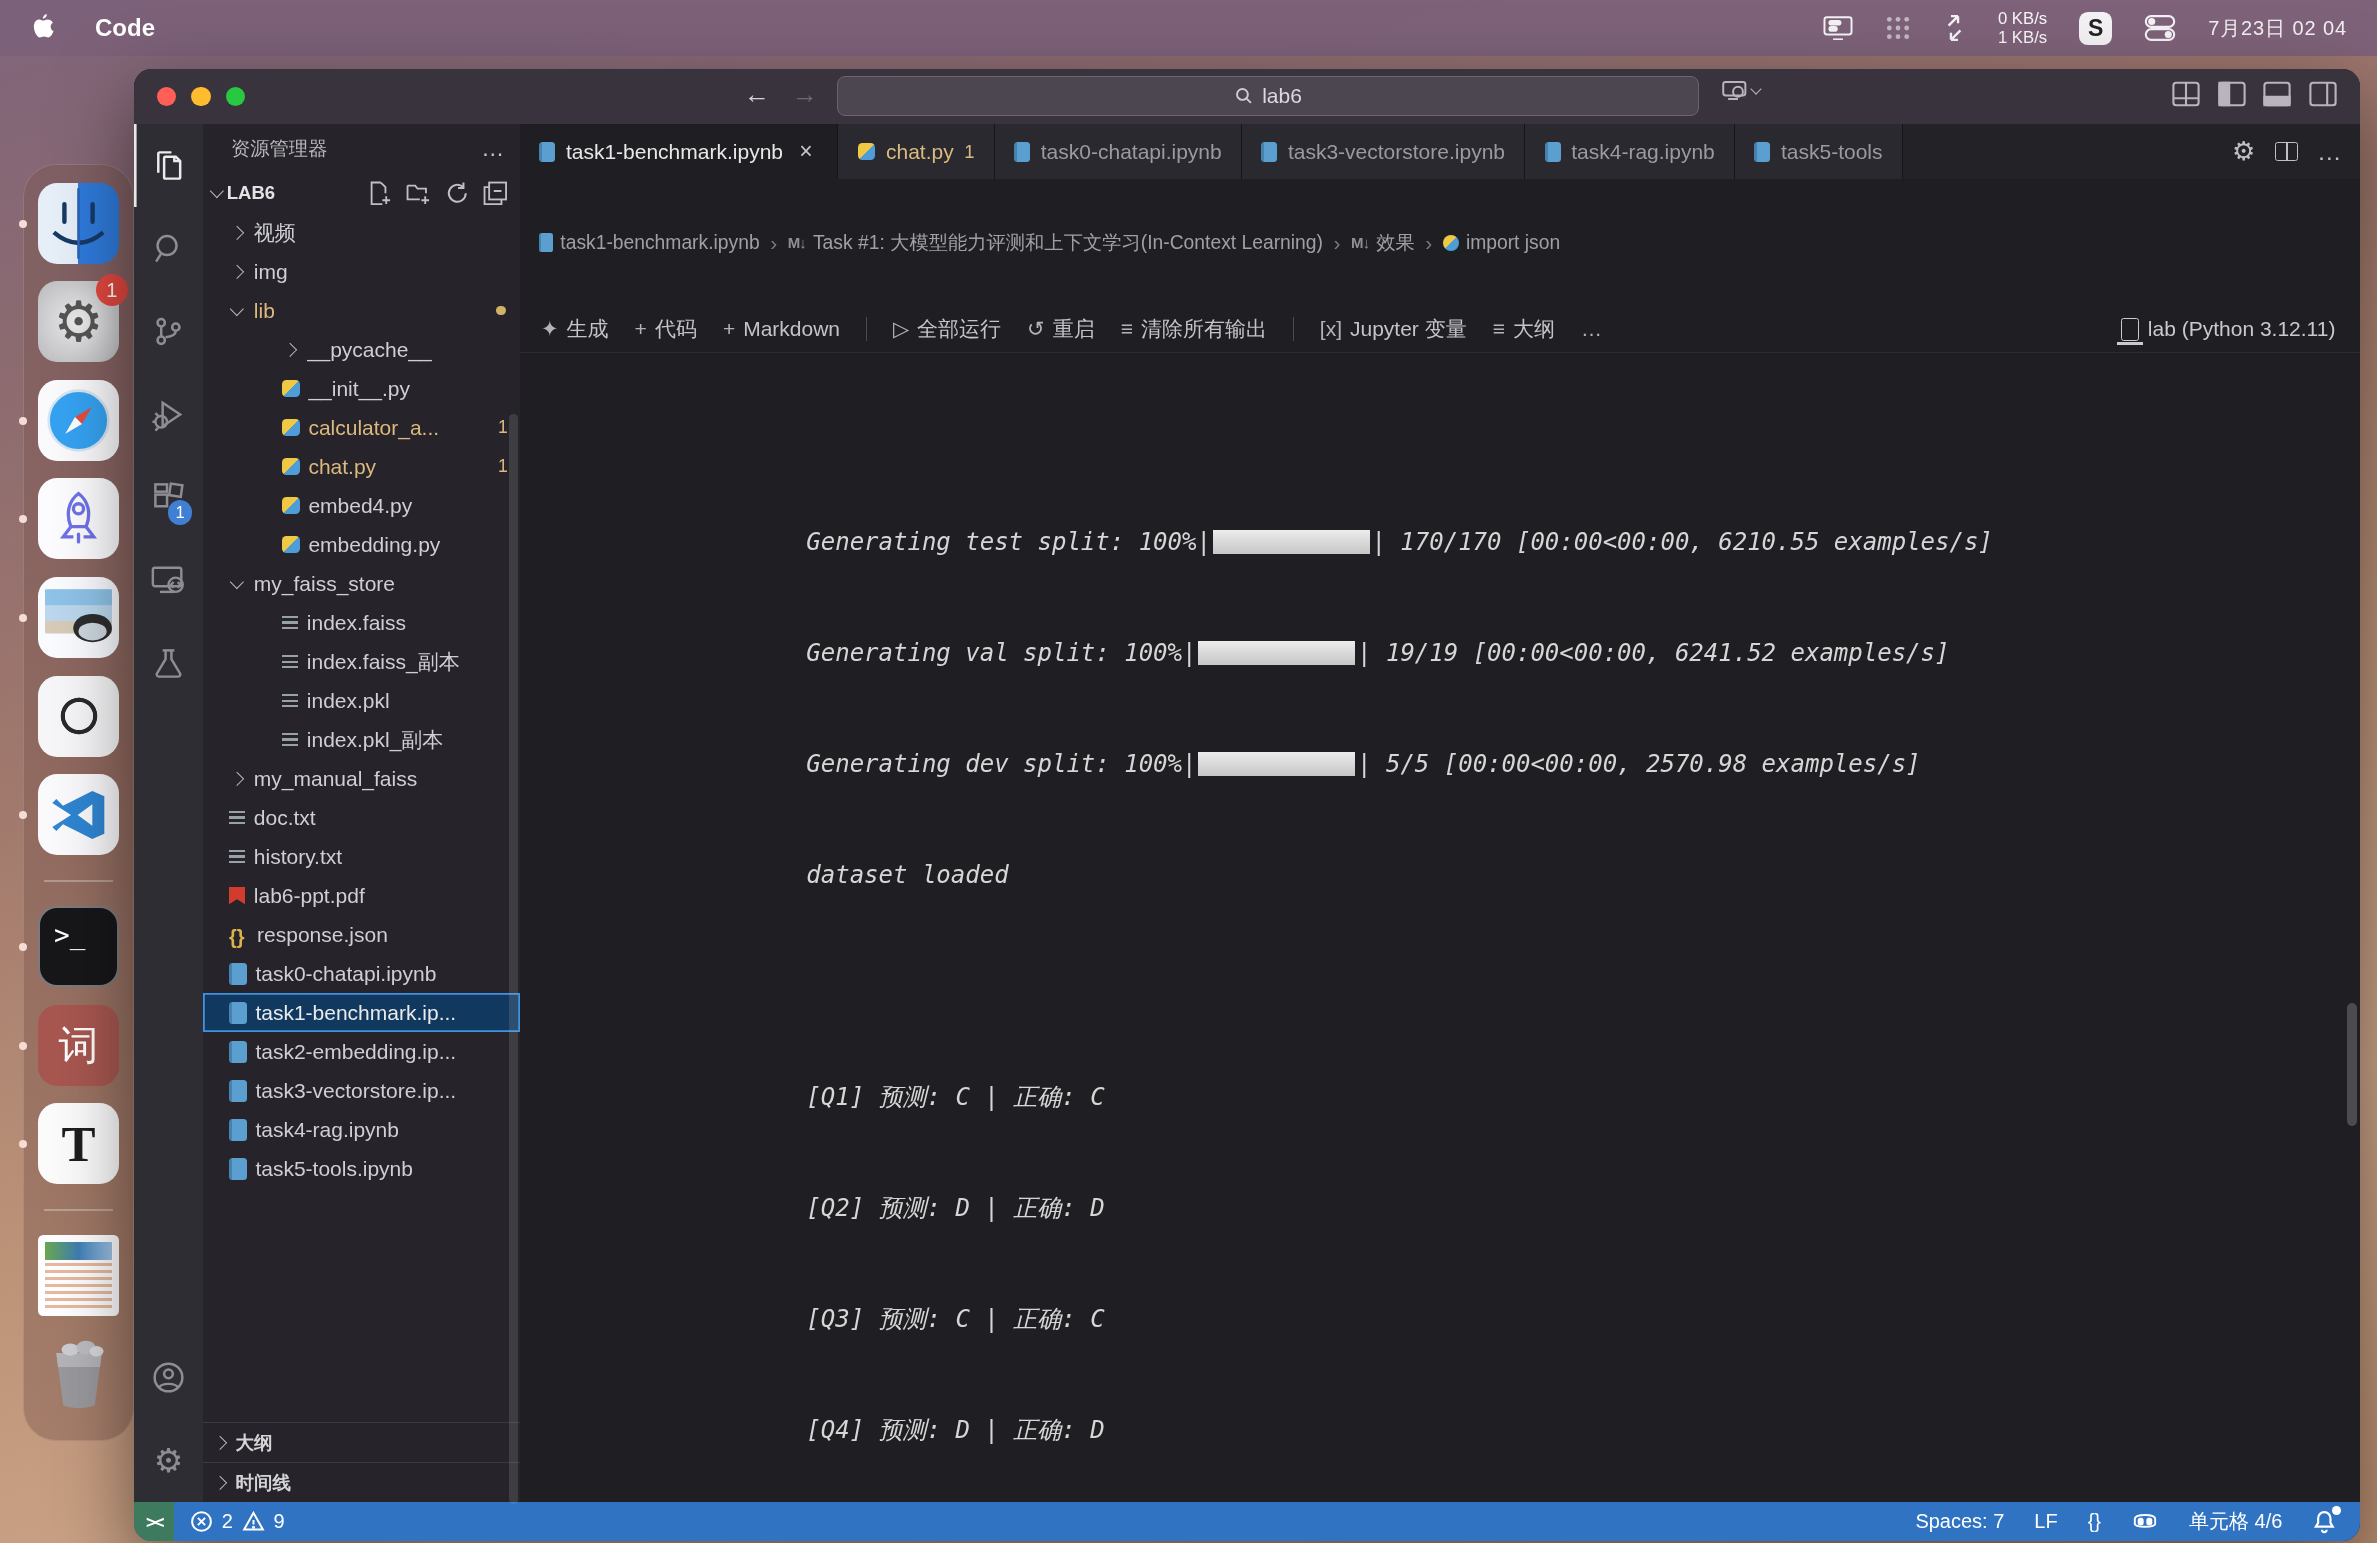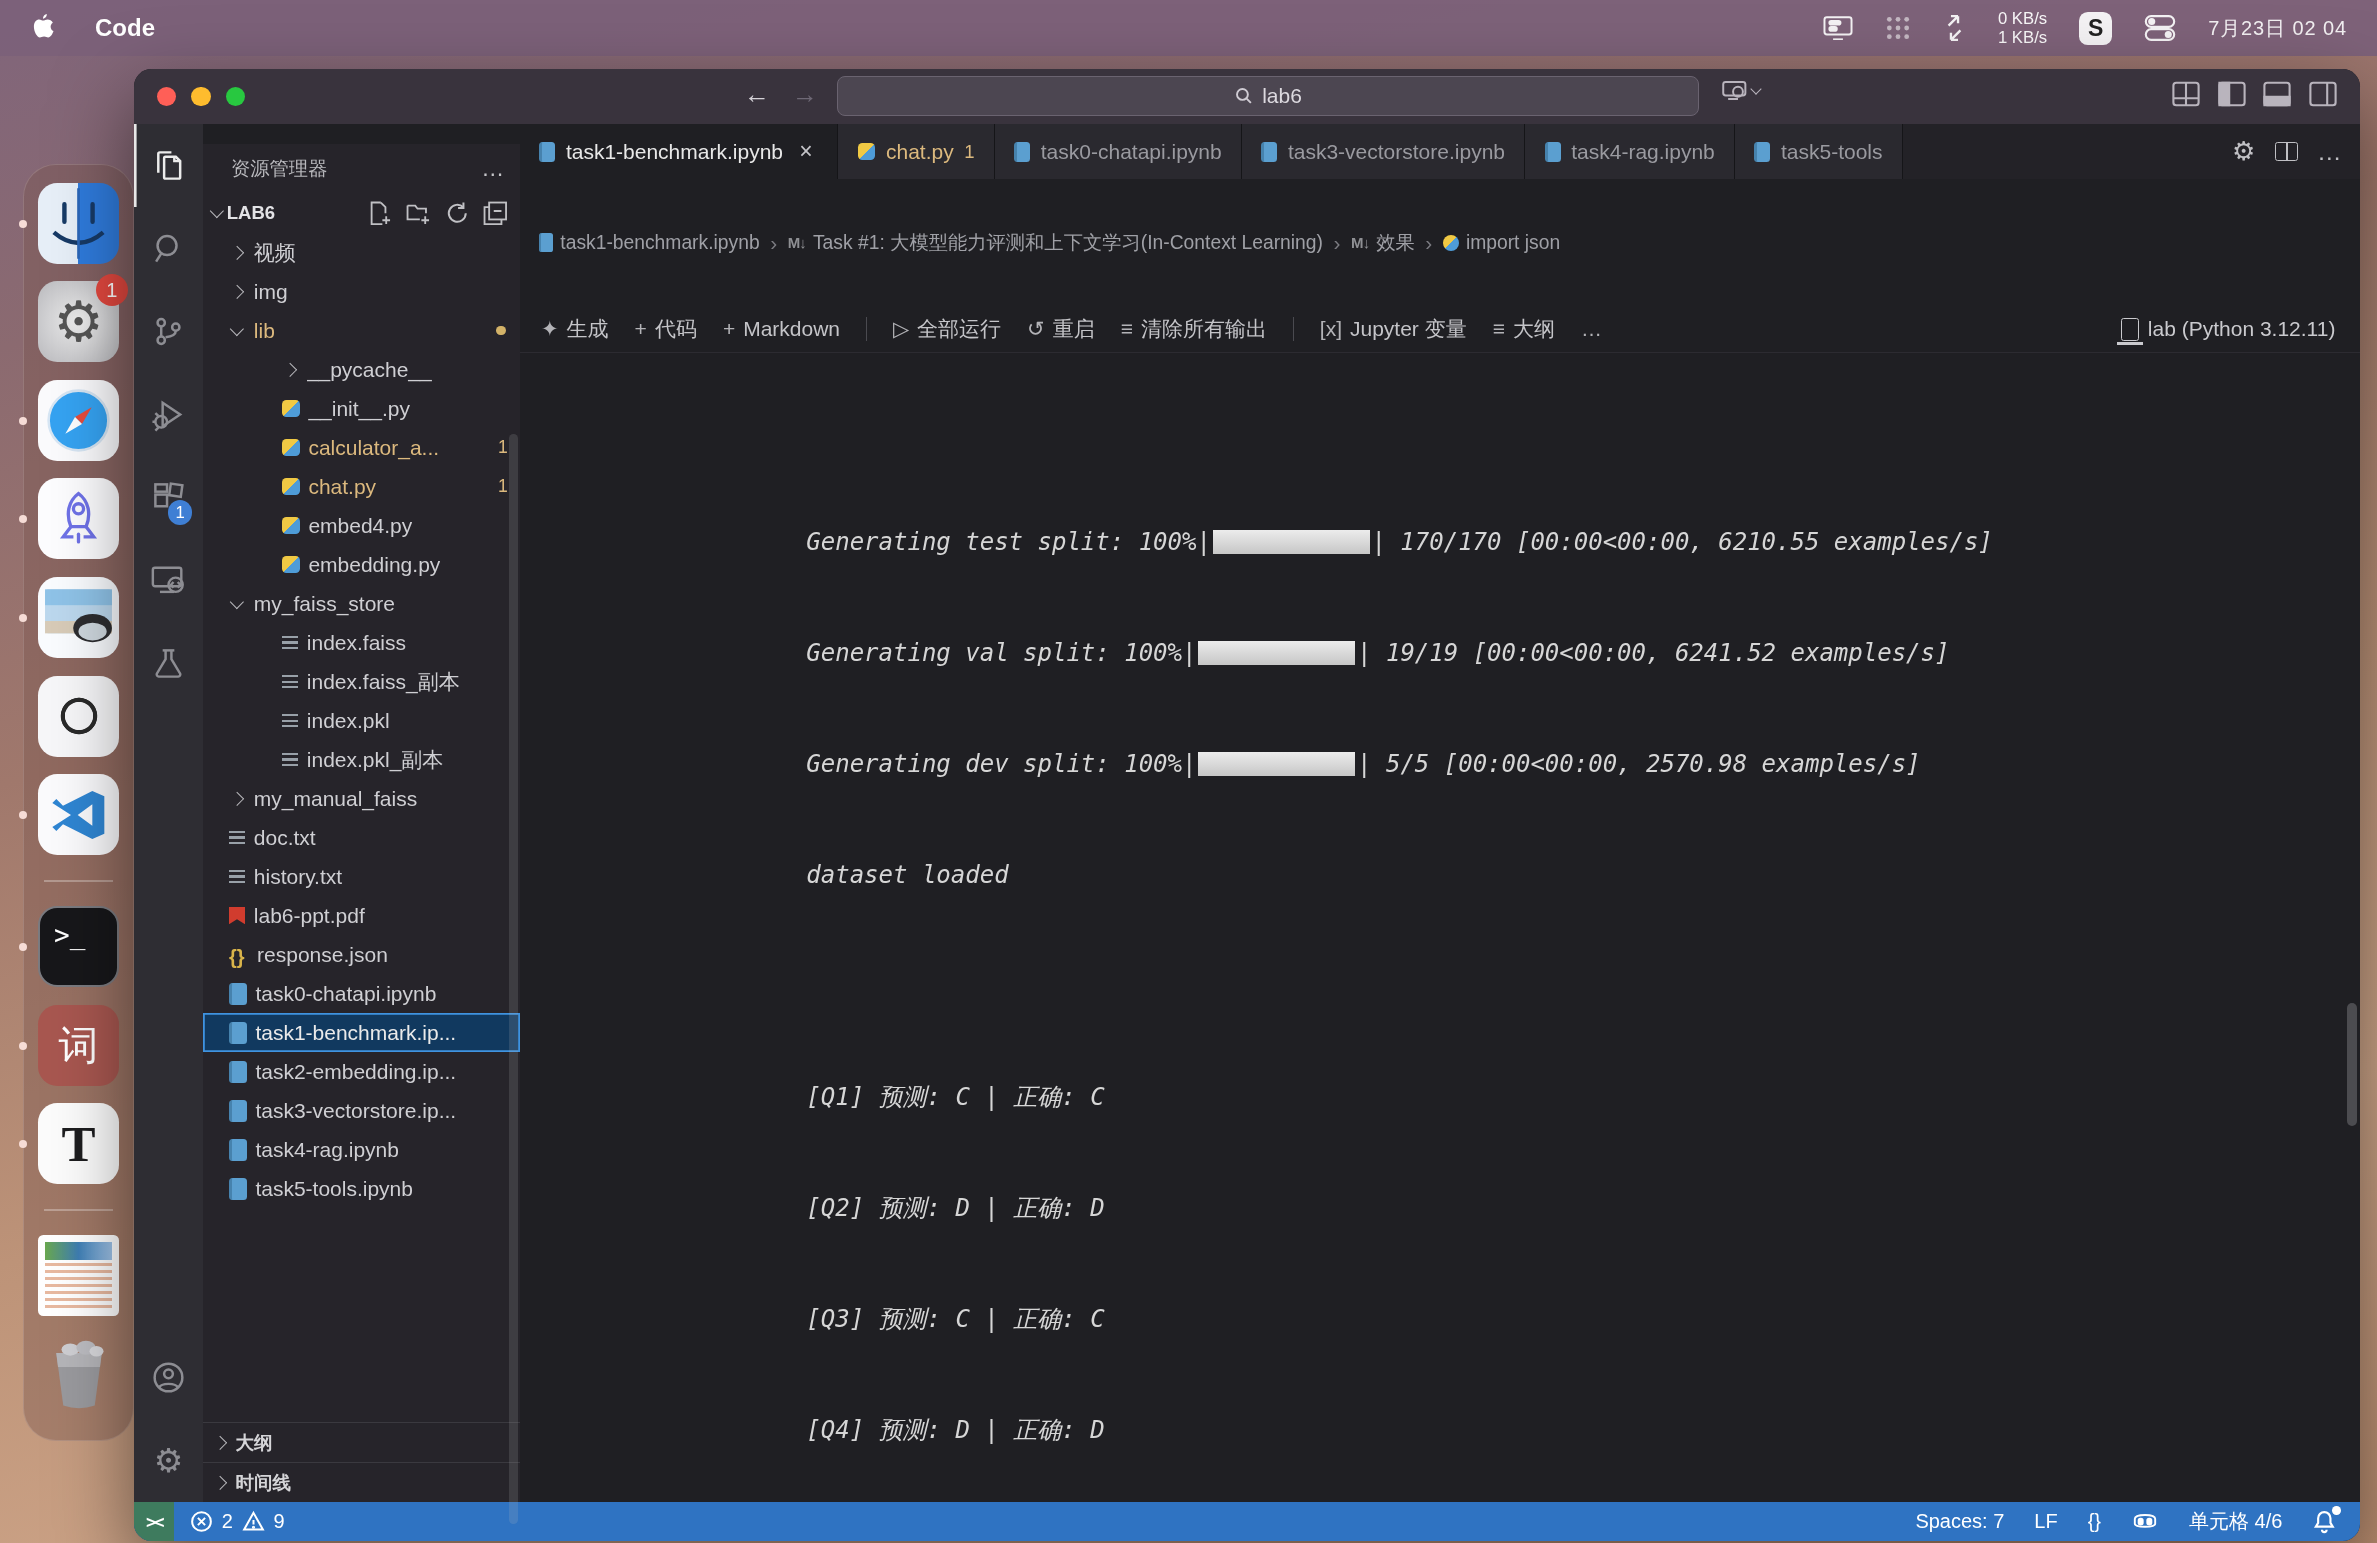--- a/index.html
+++ b/index.html
@@ -64,21 +64,21 @@
   
   .main{flex:1;display:flex;min-height:0;}
   .activitybar{width:69px;background:#2e2d33;display:flex;flex-direction:column;align-items:center;flex:0 0 auto;}
   .abtn{width:69px;height:83px;display:flex;align-items:center;justify-content:center;color:#8d8d93;position:relative;}
   .abtn.active{color:#ececec;box-shadow:inset 2.6px 0 0 #e8e8e8;}
   .abtn .nbadge{position:absolute;right:10.6px;bottom:14px;min-width:24.6px;height:24.6px;border-radius:12.3px;background:#3f7fd4;
     color:#fff;font-size:16.7px;display:flex;align-items:center;justify-content:center;padding:0 5.3px;}
   .abtn.gearbtn{font-size:33px;}
   .ab-spacer{margin-top:auto;}
   
-  .sidebar{width:317px;background:#26242a;flex:0 0 auto;position:relative;display:flex;flex-direction:column;font-size:21px;margin-top:20px;}
+  .sidebar{width:317px;background:#26242a;flex:0 0 auto;position:relative;display:flex;flex-direction:column;font-size:21px;}
   .sb-header{height:49px;display:flex;align-items:center;padding:0 14px 0 28px;color:#b9b9bd;font-size:19.3px;flex:0 0 auto;}
   .sb-header .more{margin-left:auto;font-size:23px;color:#c5c5c9;letter-spacing:1.8px;}
   .sb-section{height:40px;display:flex;align-items:center;padding-left:8.8px;color:#e3e3e6;font-weight:bold;font-size:18.5px;flex:0 0 auto;gap:5.3px;}
   .sb-tools{margin-left:auto;display:flex;gap:14px;padding-right:12.3px;color:#c0c0c4;}
   .chev{width:9.7px;height:9.7px;border-right:1.9px solid #b9b9bd;border-bottom:1.9px solid #b9b9bd;display:inline-block;flex:0 0 auto;}
   .chev.down{transform:rotate(45deg);margin-top:-3.5px;}
   .chev.right{transform:rotate(-45deg);}
   .tree{flex:1;overflow:hidden;}
   .trow{height:39px;display:flex;align-items:center;color:#cfcfd3;padding-left:26px;gap:8.8px;}
   .trow.lvl2{padding-left:79px;text-align:center;}

